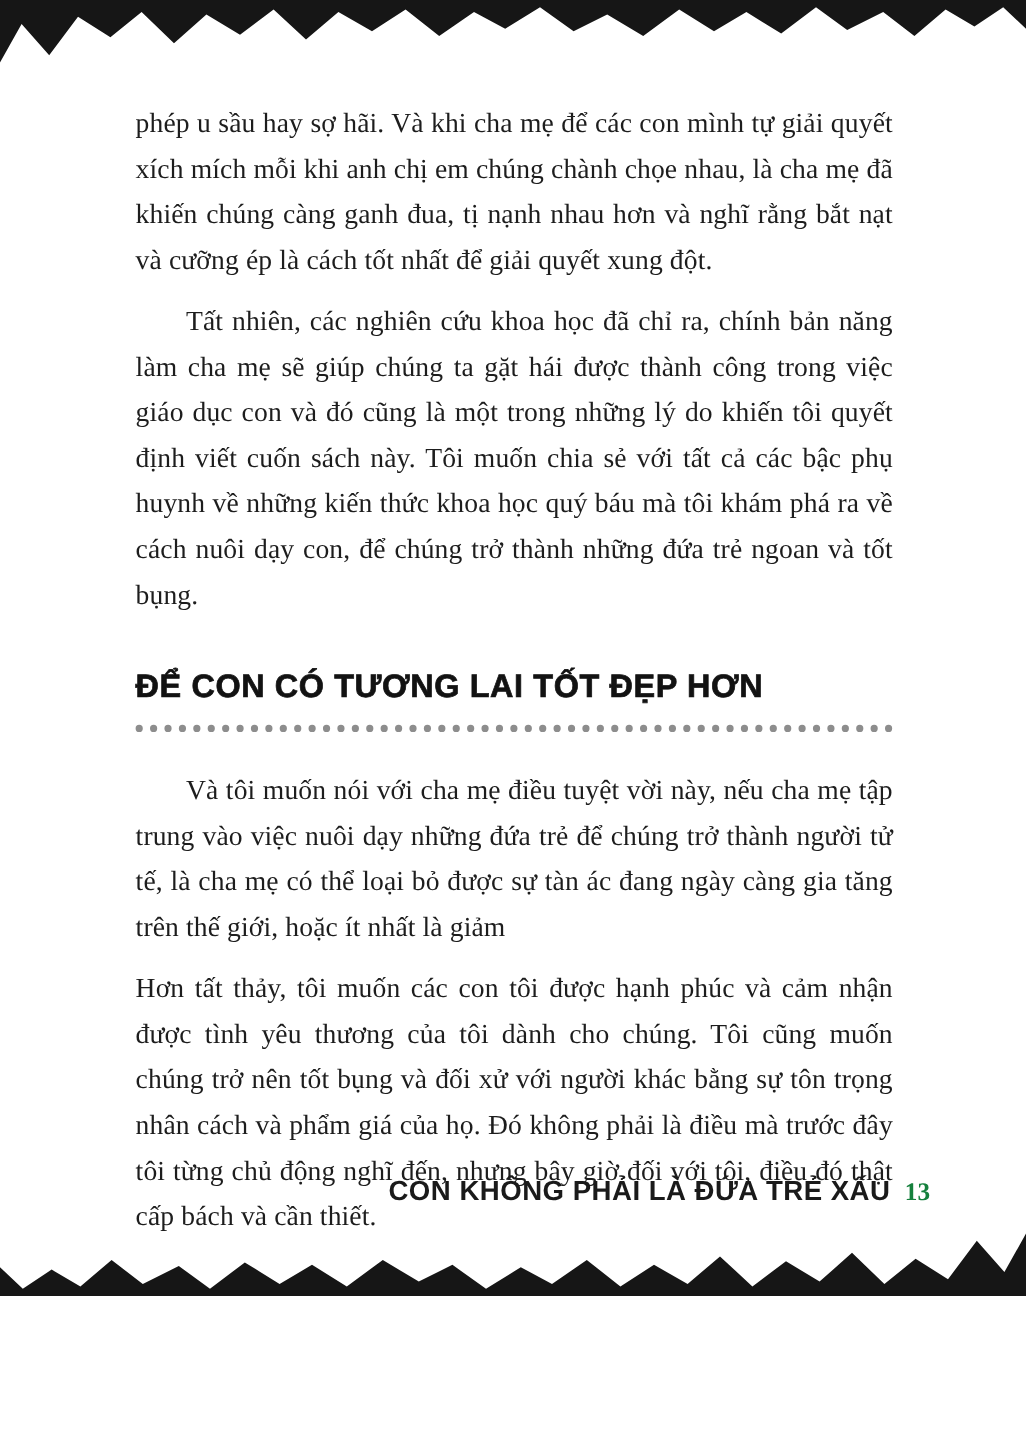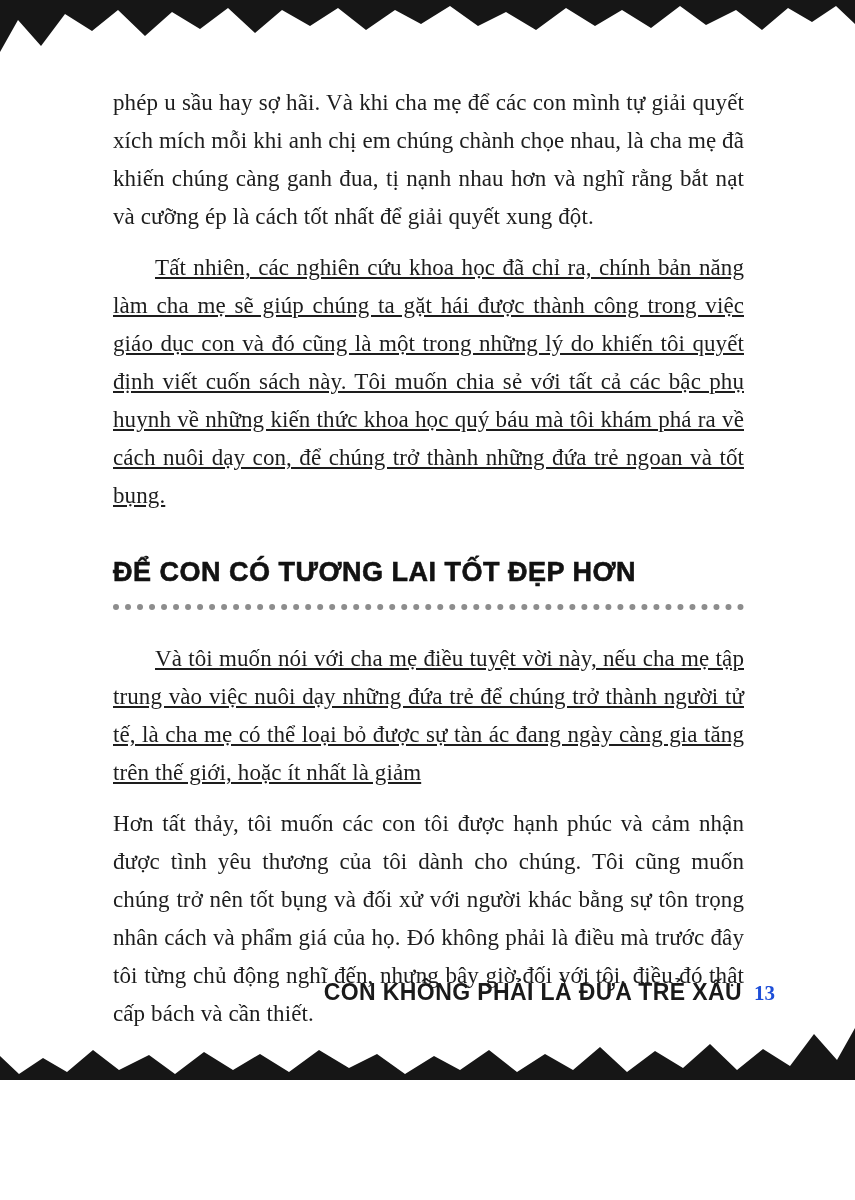--- a/index.html
+++ b/index.html
@@ -36,21 +36,21 @@
     left: 113px;
     width: 631px;
   }
   .para {
     margin: 0 0 13px 0;
     font-size: 23px;
     line-height: 38px;
     text-align: justify;
     letter-spacing: 0.1px;
   }
-  .para.indent { text-indent: 42px; text-decoration: underline; }
+  .para.indent { text-indent: 42px; }
 
   .heading-block {
     margin-top: 42px;
     margin-bottom: 30px;
   }
   .section-heading {
     margin: 0;
     text-align: left;
     font-family: "Liberation Sans", "DejaVu Sans", sans-serif;
     font-weight: 800;
@@ -77,21 +77,21 @@
     font-family: "Liberation Sans", "DejaVu Sans", sans-serif;
     font-weight: 700;
     font-size: 23px;
     letter-spacing: 0.4px;
     color: #1a1a1a;
   }
   .page-number {
     font-family: "Liberation Serif", "DejaVu Serif", serif;
     font-weight: 700;
     font-size: 21px;
-    color: #1d4ed8;
+    color: #15803d;
   }
 </style>
 </head>
 <body>
 
 <div class="page">
 
   <div class="border-deco border-top">
     <svg viewBox="0 0 855 58" preserveAspectRatio="none" aria-hidden="true">
       <path fill="#161616" d="M0,0 L855,0 L855,24

